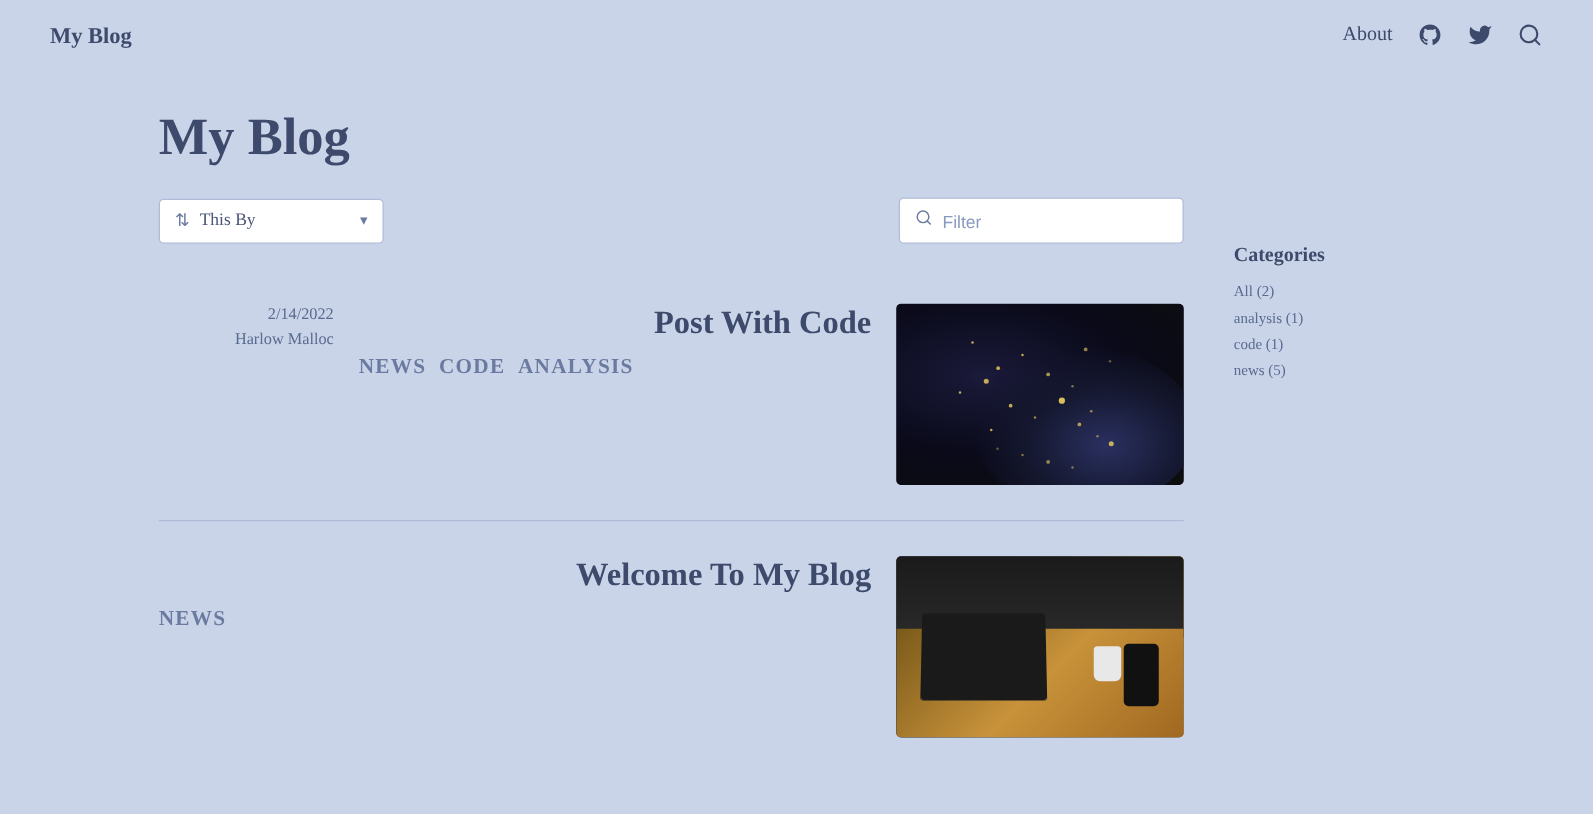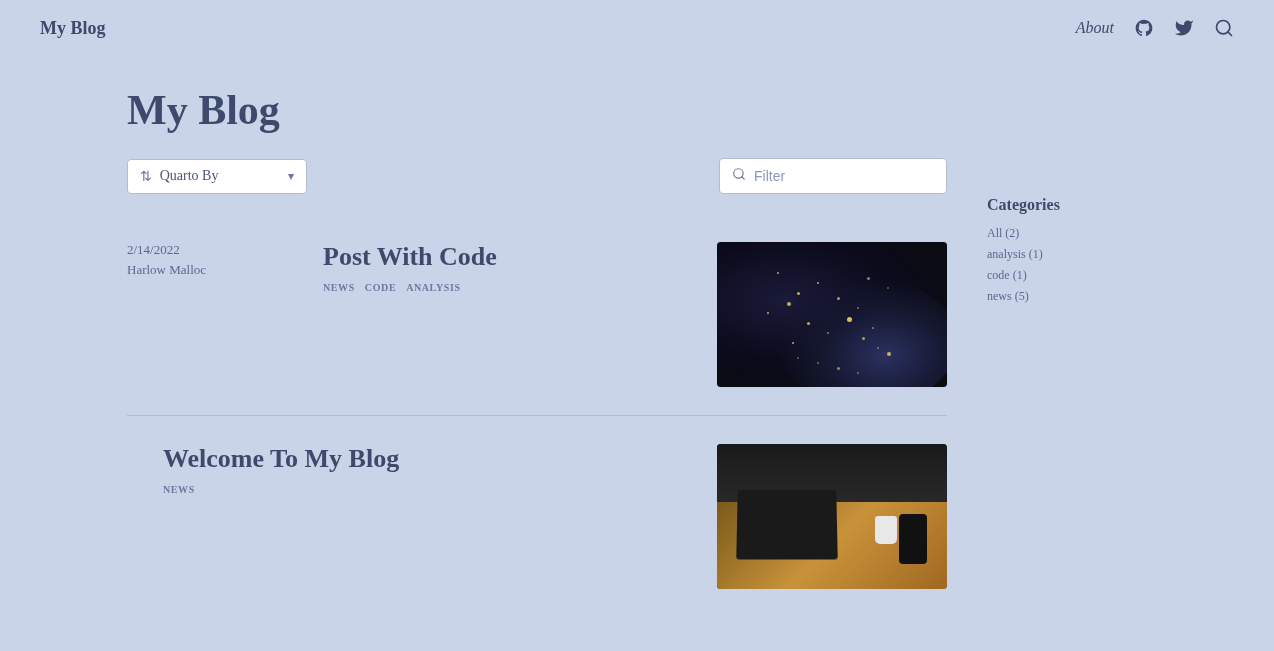--- a/index.html
+++ b/index.html
@@ -22,21 +22,20 @@
     .nav-brand {
       font-size: 18px;
       font-weight: 600;
       color: #3d4a6b;
       font-family: Georgia, serif;
     }
     .nav-right {
       display: flex;
       align-items: center;
       gap: 20px;
-      font-style: italic;
     }
     .nav-link {
       font-size: 16px;
       color: #3d4a6b;
       text-decoration: none;
       cursor: pointer;
     }
     .nav-icon {
       color: #3d4a6b;
       cursor: pointer;
@@ -130,54 +129,54 @@
       flex-direction: column;
       gap: 0;
     }
 
     .post-item {
       display: flex;
       align-items: flex-start;
       gap: 20px;
       padding: 24px 0;
       border-bottom: none;
+      text-align: right;
     }
 
     .post-meta {
       min-width: 140px;
       flex-shrink: 0;
     }
     .post-date {
       font-size: 13px;
       color: #5a6a90;
       margin-bottom: 4px;
     }
     .post-author {
       font-size: 13px;
       color: #5a6a90;
     }
 
     .post-content {
       flex: 1;
-      margin-left: 36px;
     }
     .post-title {
       font-size: 26px;
       font-weight: 600;
       color: #3d4a6b;
       margin-bottom: 10px;
       font-family: Georgia, serif;
     }
     .post-tags {
       display: flex;
       gap: 10px;
       margin-bottom: 12px;
     }
     .post-tag {
-      font-size: 10px;
+      font-size: 17px;
       font-weight: 600;
       color: #6b7aa0;
       letter-spacing: 0.06em;
       text-transform: uppercase;
     }
     .post-description {
       font-size: 14px;
       color: #5a6a90;
       line-height: 1.6;
     }
@@ -333,21 +332,21 @@
   </div>
 </nav>
 
 <div class="main-container">
   <div class="content-area">
     <h1 class="page-title">My Blog</h1>
 
     <div class="toolbar">
       <div class="order-by-select">
         <span class="order-icon">⇅</span>
-        <span class="order-label">Quarto By</span>
+        <span class="order-label">This By</span>
         <span class="chevron-icon">▾</span>
       </div>
       <div class="filter-input-wrapper">
         <span class="search-icon-sm">
           <svg width="14" height="14" viewBox="0 0 24 24" fill="none" stroke="#6b7aa0" stroke-width="2" stroke-linecap="round" stroke-linejoin="round">
             <circle cx="11" cy="11" r="8"></circle>
             <line x1="21" y1="21" x2="16.65" y2="16.65"></line>
           </svg>
         </span>
         <input type="text" placeholder="Filter" style="">

